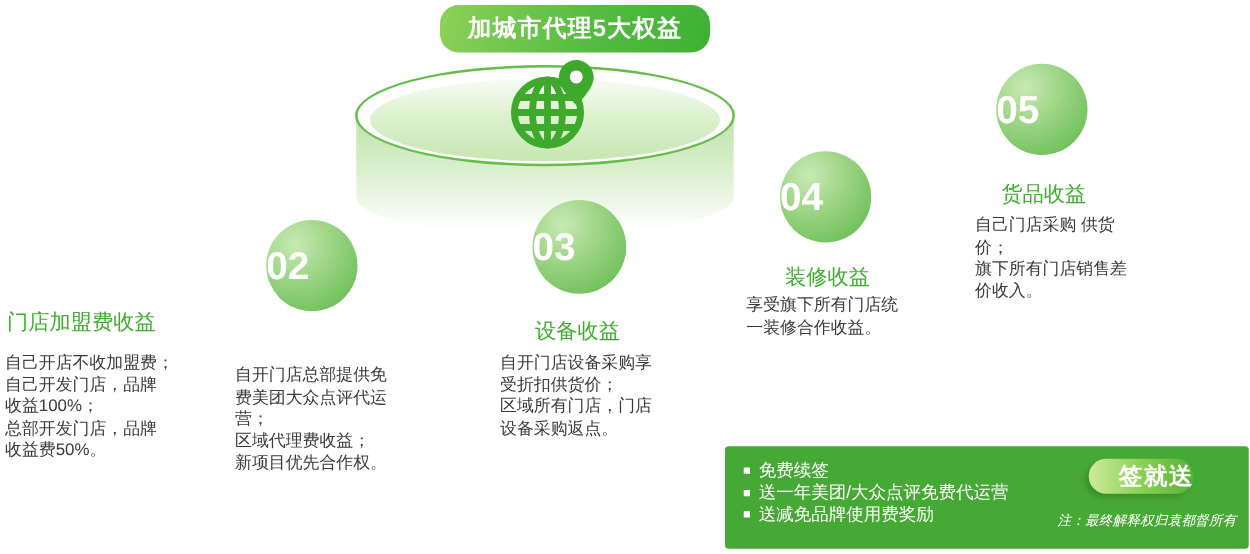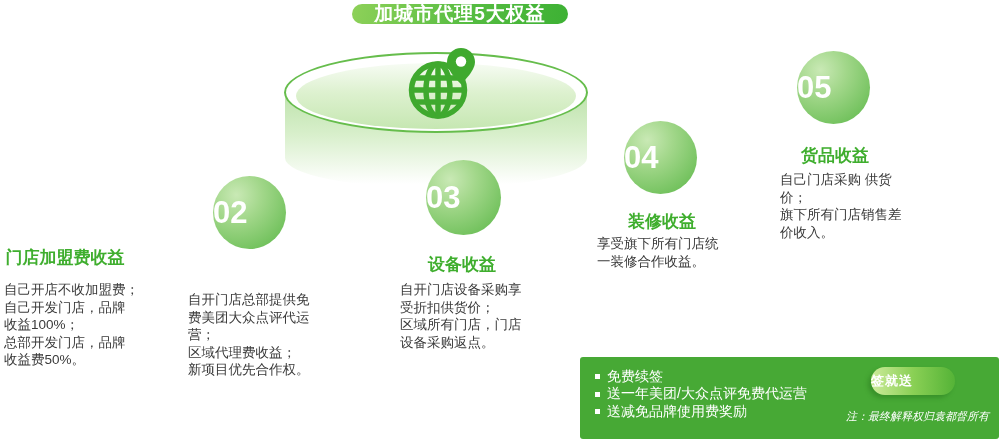--- a/index.html
+++ b/index.html
@@ -2,21 +2,21 @@
 <html><head>
 <meta charset="utf-8">
 <style>
   * { margin:0; padding:0; box-sizing:border-box; }
   html,body { background:#fff; }
   body { font-family:"Liberation Sans","DejaVu Sans",sans-serif; }
   .canvas { position:relative; width:1000px; height:443px; background:#fff; overflow:hidden; }
 
   
   .title-pill {
-    position:absolute; left:352px; top:4px; width:216px; height:20px;
+    position:absolute; left:352px; top:4px; width:216px; height:38px;
     border-radius:15px; background:linear-gradient(105deg,#8ed159 0%,#55bc41 55%,#3db134 100%);
     display:flex; align-items:center; justify-content:center;
     color:#fff; font-size:19px; font-weight:bold; letter-spacing:1px;
   }
 
   
   .cyl-body {
     position:absolute; left:285px; top:90px; width:302px; height:98px;
     background:linear-gradient(180deg,#bce2aa 0%,#d8efcb 45%,rgba(255,255,255,0) 96%);
     border-radius:0 0 50% 50% / 0 0 30px 30px;
@@ -41,21 +41,21 @@
   }
   .c1 { left:24px;  top:159px; width:75px; height:75px; }
   .c2 { left:213px; top:176px; width:73px; height:73px; }
   .c3 { left:426px; top:160px; width:75px; height:75px; }
   .c4 { left:624px; top:121px; width:73px; height:73px; }
   .c5 { left:797px; top:51px;  width:73px; height:73px; }
 
   
   .b-title {
     position:absolute; width:140px; text-align:center;
-    color:#3fae2e; font-size:17px; font-weight:bold;
+    color:#3fae2e; font-size:17px; font-weight:normal;
   }
   .t1 { left:-5px;  top:246px; }
   .t2 { left:180px; top:266px; }
   .t3 { left:392px; top:253px; }
   .t4 { left:592px; top:210px; }
   .t5 { left:765px; top:144px; }
 
   
   .b-desc {
     position:absolute; width:152px; white-space:pre-line;
@@ -72,22 +72,22 @@
     position:absolute; left:580px; top:357px; width:419px; height:82px;
     background:#47a935; border-radius:3px; color:#fff;
   }
   .bullets { position:absolute; left:15px; top:11px; }
   .bullet-row { display:flex; align-items:center; height:17.5px; font-size:14px; }
   .sq { width:5px; height:5px; background:#fff; display:inline-block; margin-right:7px; flex:none; }
   .badge {
     position:absolute; left:291px; top:10px; width:84px; height:28px;
     border-radius:14px;
     background:linear-gradient(90deg,#cdeb9b 0%,#8ad055 50%,#55b337 100%);
-    display:flex; align-items:center; justify-content:flex-start;
-    color:#fff; font-size:13px; font-weight:bold; letter-spacing:1px;
+    display:flex; align-items:center; justify-content:flex-end;
+    color:#fff; font-size:19px; font-weight:bold; letter-spacing:1px;
     box-shadow:-3px 3px 4px rgba(35,110,25,.4);
   }
   .note { position:absolute; left:266px; top:52px; width:150px; font-size:11px; white-space:nowrap;font-style:italic; }
 </style>
 </head>
 <body>
 
 <div class="canvas">
 
   <div class="title-pill">

